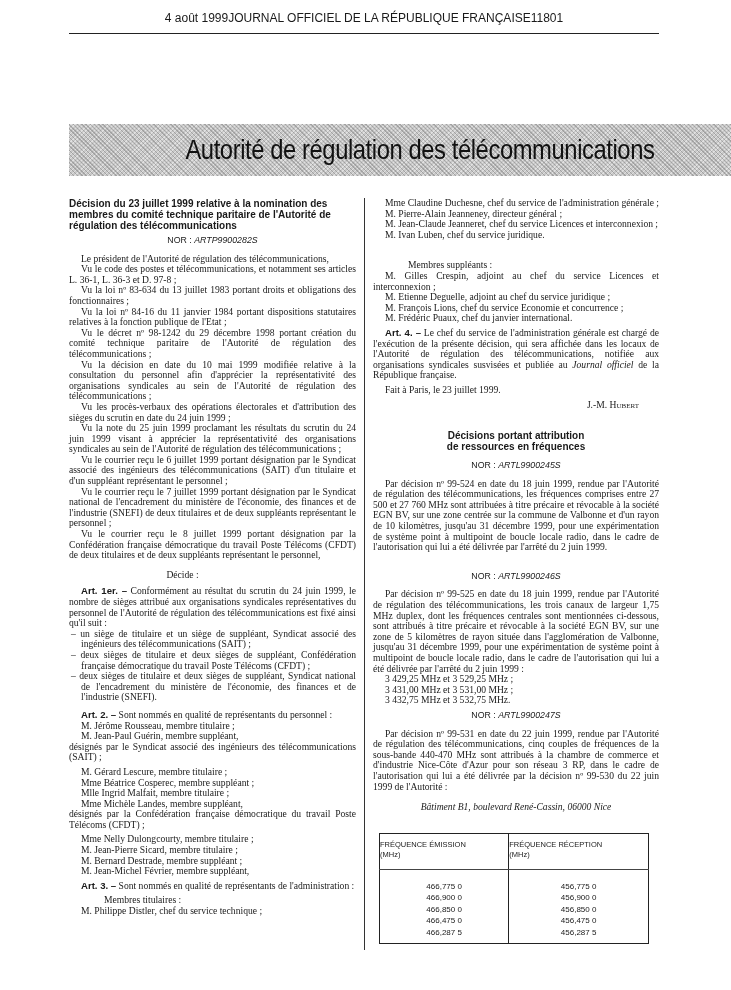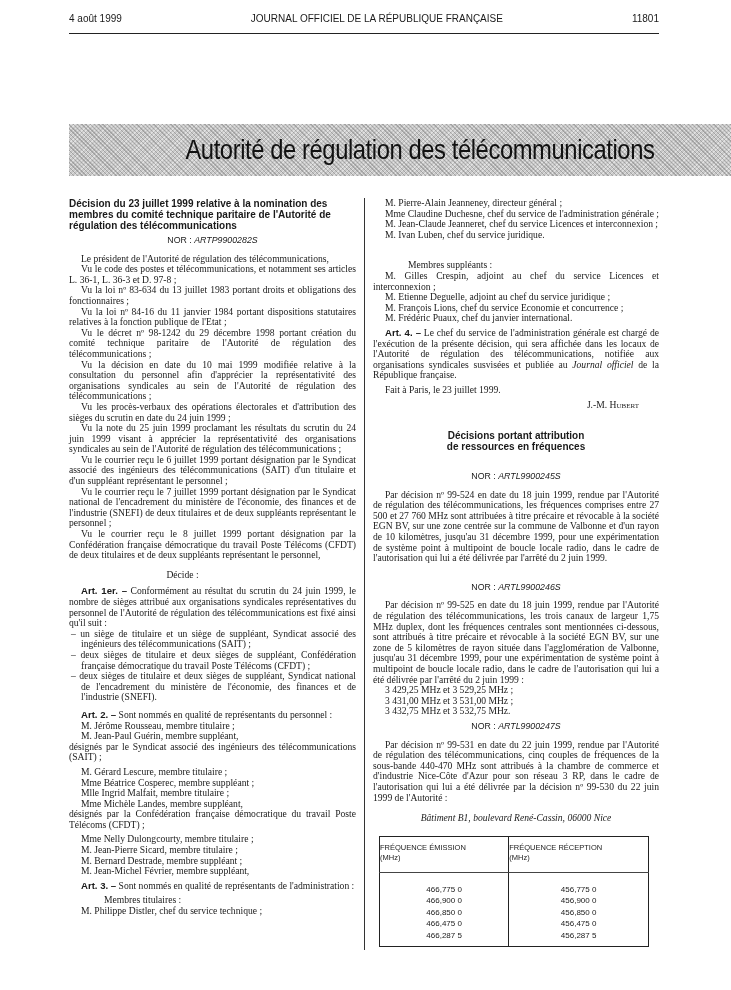--- a/index.html
+++ b/index.html
@@ -2,22 +2,22 @@
 <html><head>
 <meta charset="utf-8">
 <style>
   html, body { margin: 0; padding: 0; background: #ffffff; }
   body {
     width: 731px; height: 990px; position: relative; overflow: hidden;
     font-family: "Liberation Serif", serif; color: #1a1a1a;
   }
   .running-head {
     position: absolute; left: 69px; top: 8px; width: 590px; height: 20px;
-    font-family: "Liberation Sans", sans-serif; font-size: 10px;
-    display: flex; justify-content: space-between; align-items: center;
+    font-family: "Liberation Sans", sans-serif; font-size: 12px;
+    display: flex; justify-content: center; align-items: center;
   }
   .head-rule {
     position: absolute; left: 69px; top: 33px; width: 590px; height: 1px; background: #222;
   }
   .banner {
     position: absolute; left: 69px; top: 124px; width: 702px; height: 52px;
     background-color: #c8c8c8;
     background-image:
       repeating-linear-gradient(45deg, rgba(90,90,90,0.35) 0 1px, transparent 1px 3px),
       repeating-linear-gradient(-45deg, rgba(255,255,255,0.45) 0 1px, transparent 1px 3px);
@@ -42,21 +42,21 @@
   .nor i { font-style: italic; }
   p { margin: 0; }
   .ind { text-indent: 12px; }
   .dash { padding-left: 12px; text-indent: -10px; }
   .sub { padding-left: 35px; margin-top: 20px; }
   .gap { margin-top: 4px; }
   .center { text-align: center; }
   .right { text-align: right; padding-right: 20px; }
   .art-label { font-family: "Liberation Sans", sans-serif; font-weight: bold; }
   .smallcaps { font-variant: small-caps; }
-  .freq-caption { text-align: center; font-style: italic; margin: 10px 0 12px; }
+  .freq-caption { text-align: center; font-style: italic; margin: 10px 0 20px; }
   table.freq {
     width: 270px; margin-left: 6px; border-collapse: collapse; border: 1px solid #222;
     font-family: "Liberation Sans", sans-serif; font-size: 8px;
   }
   table.freq th {
     font-weight: normal; font-size: 7.5px; padding: 6px 0 8px; border-bottom: 1px solid #444;
     border-left: 1px solid #222; text-align: left;
   }
   table.freq td { text-align: center; border-left: 1px solid #222; padding: 1px 0; line-height: 9.5px; }
   table.freq tr.first td { padding-top: 12px; }
@@ -128,22 +128,22 @@
 
   <p class="ind gap">
     <span class="art-label">Art. 3. –</span>
     <span>Sont nommés en qualité de représentants de l'administration :</span>
   </p>
   <p class="sub gap">Membres titulaires :</p>
   <p class="ind">M. Philippe Distler, chef du service technique ;</p>
 </div>
 
 <div class="col col-right">
+  <p class="ind">Mme Claudine Duchesne, chef du service de l'administration générale ;</p>
   <p class="ind">M. Pierre-Alain Jeanneney, directeur général ;</p>
-  <p class="ind">Mme Claudine Duchesne, chef du service de l'administration générale ;</p>
   <p class="ind">M. Jean-Claude Jeanneret, chef du service Licences et interconnexion ;</p>
   <p class="ind">M. Ivan Luben, chef du service juridique.</p>
   <p class="sub">Membres suppléants :</p>
   <p class="ind">M. Gilles Crespin, adjoint au chef du service Licences et interconnexion ;</p>
   <p class="ind">M. Etienne Deguelle, adjoint au chef du service juridique ;</p>
   <p class="ind">M. François Lions, chef du service Economie et concurrence ;</p>
   <p class="ind">M. Frédéric Puaux, chef du janvier international.</p>
 
   <p class="ind gap">
     <span class="art-label">Art. 4. –</span>
@@ -151,21 +151,21 @@
   </p>
   <p class="ind gap">Fait à Paris, le 23 juillet 1999.</p>
   <p class="right gap smallcaps">J.-M. Hubert</p>
 
   <div style="height:20px"></div>
   <div class="heading center">
     <div>Décisions portant attribution</div>
     <div>de ressources en fréquences</div>
   </div>
 
-  <div class="nor" style="margin-top:19px">
+  <div class="nor" style="margin-top:8px">
     <span>NOR :</span>
     <i>ARTL9900245S</i>
   </div>
   <p class="ind">Par décision nº 99-524 en date du 18 juin 1999, rendue par l'Autorité de régulation des télécommunications, les fréquences comprises entre 27 500 et 27 760 MHz sont attribuées à titre précaire et révocable à la société EGN BV, sur une zone centrée sur la commune de Valbonne et d'un rayon de 10 kilomètres, jusqu'au 31 décembre 1999, pour une expérimentation de système point à multipoint de boucle locale radio, dans le cadre de l'autorisation qui lui a été délivrée par l'arrêté du 2 juin 1999.</p>
 
   <div class="nor" style="margin-top:18px">
     <span>NOR :</span>
     <i>ARTL9900246S</i>
   </div>
   <p class="ind">Par décision nº 99-525 en date du 18 juin 1999, rendue par l'Autorité de régulation des télécommunications, les trois canaux de largeur 1,75 MHz duplex, dont les fréquences centrales sont mentionnées ci-dessous, sont attribués à titre précaire et révocable à la société EGN BV, sur une zone de 5 kilomètres de rayon située dans l'agglomération de Valbonne, jusqu'au 31 décembre 1999, pour une expérimentation de système point à multipoint de boucle locale radio, dans le cadre de l'autorisation qui lui a été délivrée par l'arrêté du 2 juin 1999 :</p>

